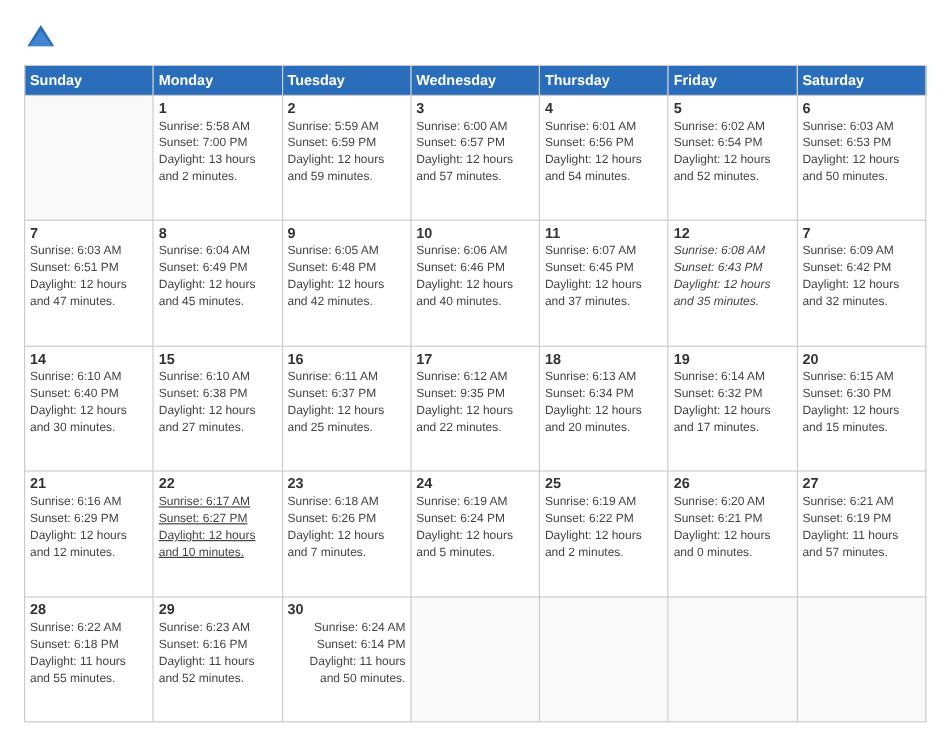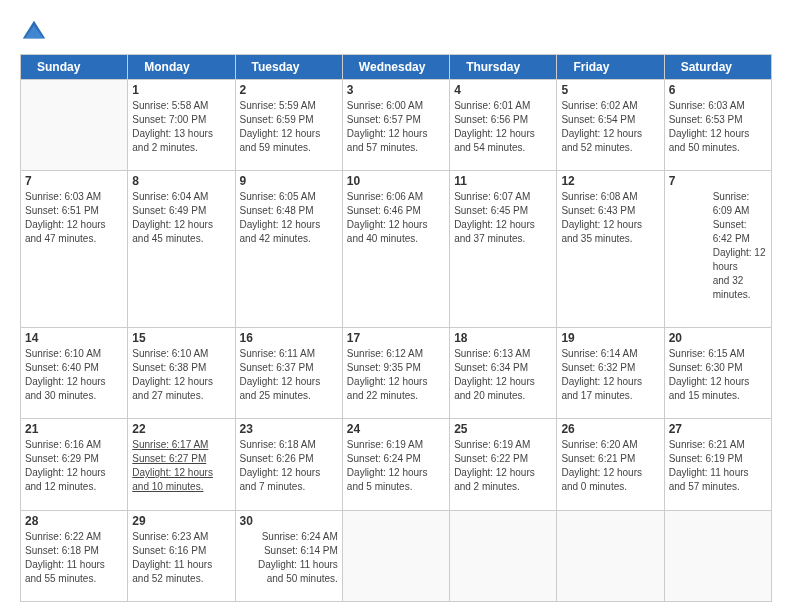--- a/index.html
+++ b/index.html
@@ -58,21 +58,21 @@
       flex: 1;
       border-collapse: collapse;
       width: 100%;
       table-layout: fixed;
     }
     .calendar th {
       background: #2a6ebb;
       color: #fff;
       font-size: 12px;
       font-weight: bold;
-      padding: 5px 16px;
+      padding: 5px 4px;
       text-align: left;
       border: 1px solid #ccc;
     }
     .calendar td {
       border: 1px solid #ccc;
       vertical-align: top;
       padding: 3px 4px;
       font-size: 9.5px;
       color: #333;
       height: 78px;
@@ -203,28 +203,28 @@
           </td>
           <td>
             <span class="day-num">11</span>
             <div class="day-info" style="white-space: pre-line;">Sunrise: 6:07 AM
 Sunset: 6:45 PM
 Daylight: 12 hours
 and 37 minutes.</div>
           </td>
           <td>
             <span class="day-num">12</span>
-            <div class="day-info" style="white-space: pre-line;">Sunrise: 6:08 AM
+            <div class="day-info" style="white-space: pre-line; font-style: italic;">Sunrise: 6:08 AM
 Sunset: 6:43 PM
 Daylight: 12 hours
 and 35 minutes.</div>
           </td>
           <td>
             <span class="day-num">7</span>
-            <div class="day-info" style="white-space: pre-line; margin-left: 44px;">Sunrise: 6:09 AM
+            <div class="day-info" style="white-space: pre-line;">Sunrise: 6:09 AM
 Sunset: 6:42 PM
 Daylight: 12 hours
 and 32 minutes.</div>
           </td>
         </tr>
         <tr>
           <td>
             <span class="day-num">14</span>
             <div class="day-info" style="white-space: pre-line;">Sunrise: 6:10 AM
 Sunset: 6:40 PM

